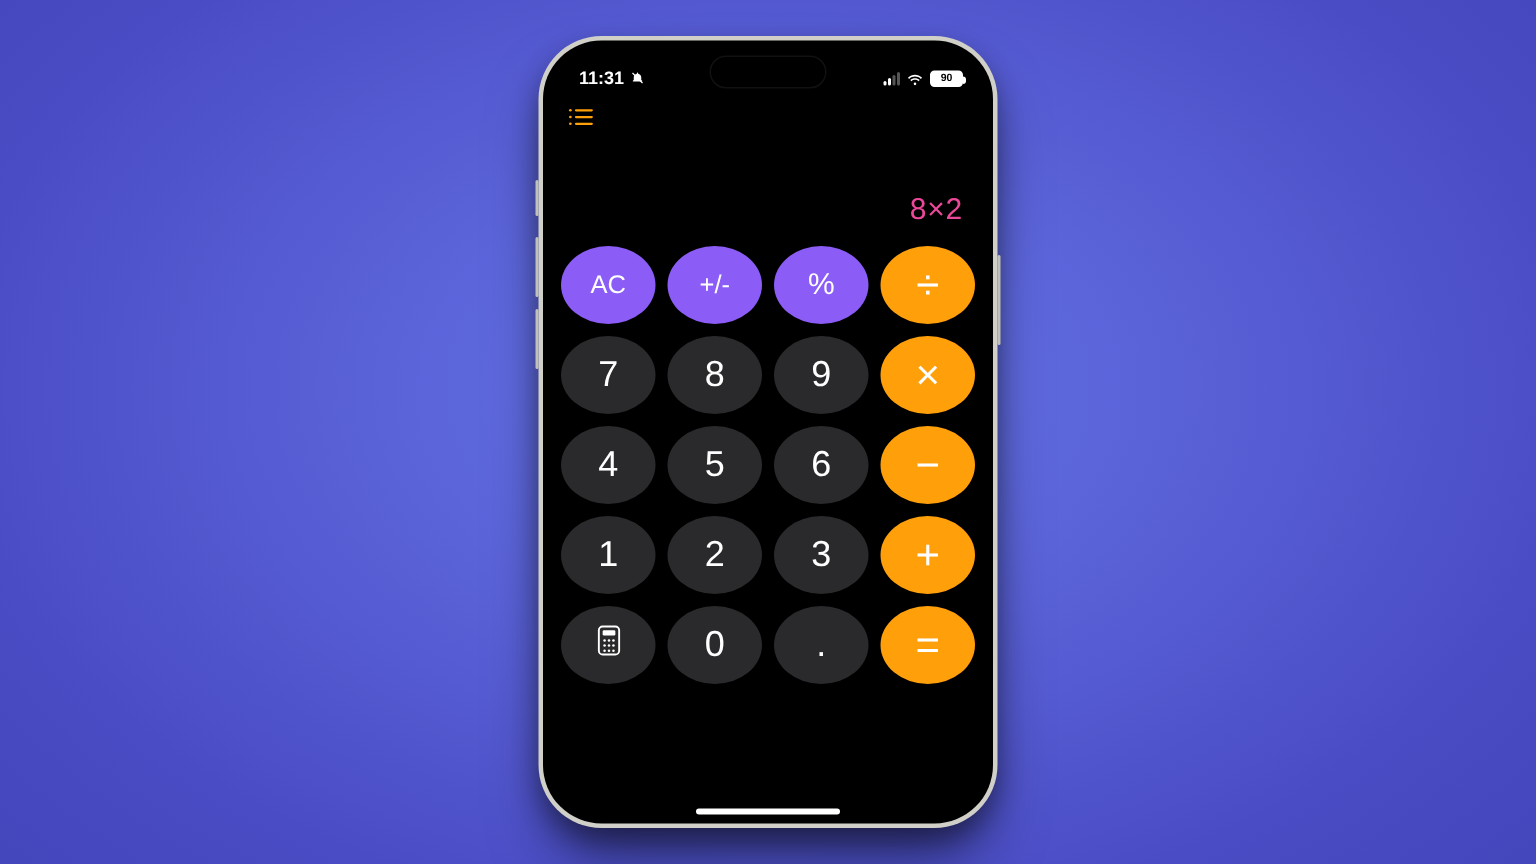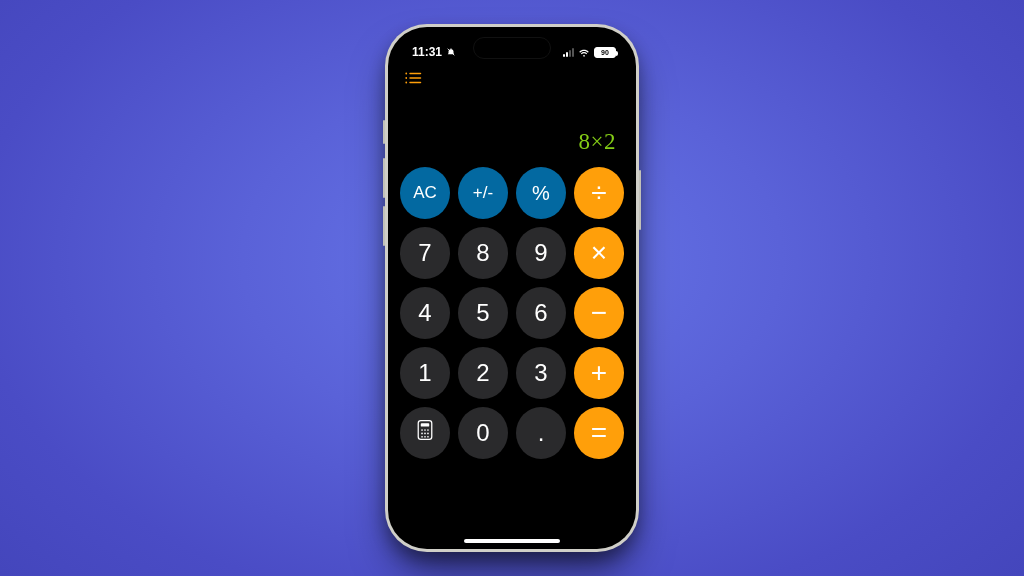--- a/index.html
+++ b/index.html
@@ -5,21 +5,21 @@
   * { box-sizing: border-box; margin: 0; padding: 0; }
   html, body { width: 1024px; height: 576px; overflow: hidden; }
   body {
     background: radial-gradient(ellipse 900px 600px at 50% 45%, #6675e8 0%, #5a62d8 30%, #4a4cc5 60%, #3c3eb0 100%);
     font-family: -apple-system, "Helvetica Neue", Helvetica, Arial, sans-serif;
     display: flex;
     align-items: center;
     justify-content: center;
   }
   .phone {
-    width: 254px;
+    width: 306px;
     height: 528px;
     background: #d0cfc8;
     border-radius: 42px;
     padding: 3px;
     box-shadow: 0 24px 40px -8px rgba(0,0,0,0.55), 0 8px 16px rgba(0,0,0,0.3);
     position: relative;
   }
   .phone::before, .phone::after {
     content: "";
     position: absolute;
@@ -97,26 +97,25 @@
   }
   .history-btn svg { width:18px; height:14px; }
 
   .display {
     flex: 0 0 auto;
     padding: 40px 20px 6px 20px;
     text-align: right;
     color:#fff;
   }
   .expr {
-    color:#84cc16;
-    font-size: 23px;
+    color:#ec4899;
+    font-size: 20px;
     font-weight: 400;
     margin-bottom: 0px;
     letter-spacing: 0.5px;
-    font-family: Liberation Serif, serif;
   }
   .result {
     font-size: 54px;
     font-weight: 300;
     line-height: 1.05;
   }
 
   .keypad {
     flex:1;
     padding: 6px 12px 20px 12px;
@@ -126,21 +125,21 @@
     gap: 8px;
   }
   .key {
     border-radius: 50%;
     display:flex; align-items:center; justify-content:center;
     font-size: 24px;
     color:#fff;
     user-select:none;
     cursor:pointer;
   }
-  .key.func { background:#0369a1; color:#fff; font-size:20px; }
+  .key.func { background:#8b5cf6; color:#fff; font-size:20px; }
   .key.func.ac { font-size:17px; }
   .key.op   { background:#ff9f0a; color:#fff; font-size:28px; font-weight:400;}
   .key.num  { background:#2a2a2c; color:#fff; font-size:24px; }
   .key.calc-icon svg { width:18px; height:22px; }
 
   .home-indicator {
     position:absolute;
     bottom:6px; left:50%;
     transform:translateX(-50%);
     width:96px; height:4px;

